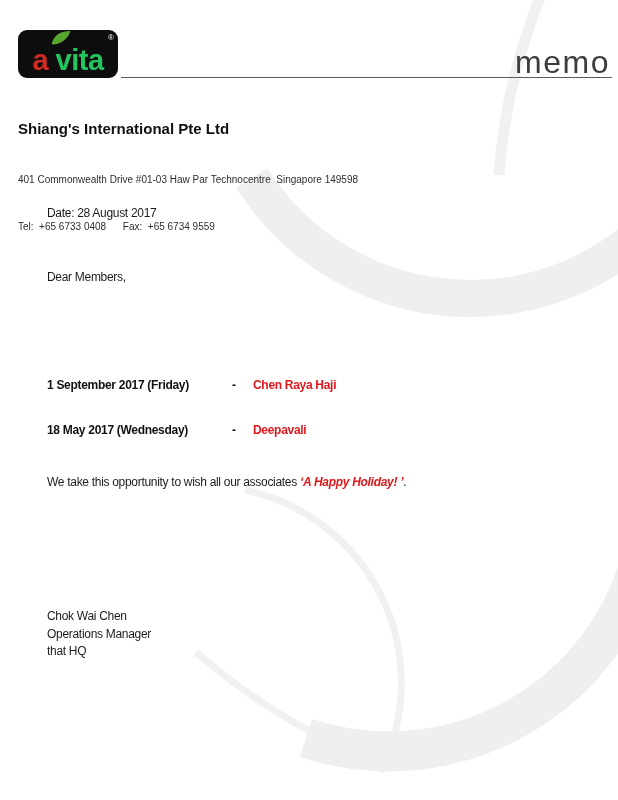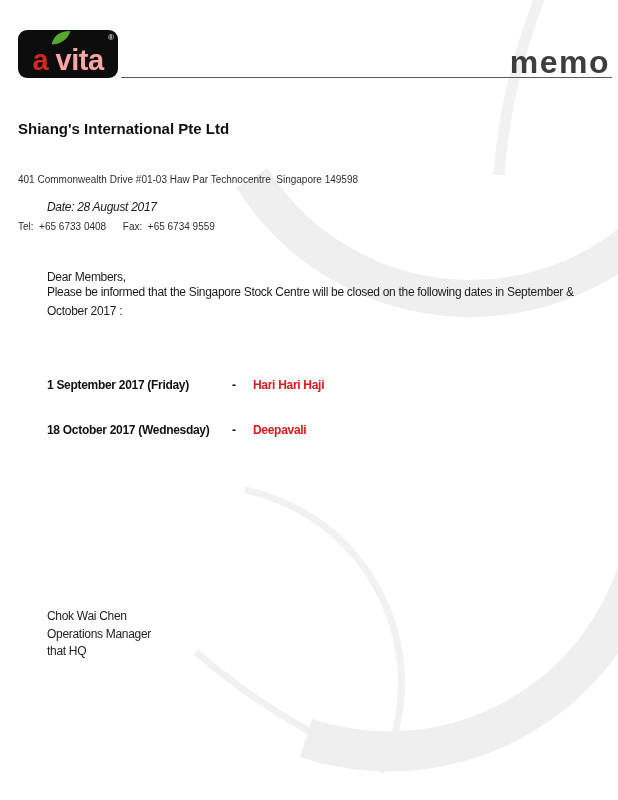--- a/index.html
+++ b/index.html
@@ -15,38 +15,38 @@
 
   
   .logo {
     position:absolute; left:18px; top:30px; width:100px; height:48px;
     background:#0d0d0d; border-radius:9px;
     display:flex; align-items:flex-end; justify-content:center;
     padding-bottom:3px;
   }
   .brand { font-size:29px; font-weight:800; letter-spacing:-0.5px; line-height:1; }
   .brand .first { color:#d22a22; }
-  .brand .rest  { color:#fca5a5; }
+  .brand .rest  { color:#22c55e; }
   .leaf { position:absolute; left:31px; top:1px; width:24px; height:13px; transform:rotate(-10deg); }
   .reg-mark { position:absolute; top:3px; right:4px; font-size:8px; color:#ffffff; font-weight:400; }
 
   .memo-rule { position:absolute; left:121px; right:6px; top:77px; height:1px; background:#5a5a5a; }
   .memo-label {
     position:absolute; right:8px; top:46px; line-height:1;
-    font-size:32px; font-weight:700; letter-spacing:1.5px; color:#3d3d3d;
+    font-size:32px; font-weight:400; letter-spacing:1.5px; color:#3d3d3d;
   }
 
   .company { position:absolute; left:18px; top:84px; white-space:pre; }
   .company .name { font-size:15px; font-weight:bold; color:#111; margin-bottom:2px; }
   .company .line { font-size:10px; color:#2e2e2e; line-height:10.5px; }
 
   
   .bodytext { font-size:12px; letter-spacing:-0.3px; color:#1c1c1c; }
   .abs { position:absolute; left:47px; }
-  .date-line   { top:200px;font-style:italic; }
+  .date-line   { top:206px; }
   .salutation  { top:270px; }
   .intro       { top:283px; line-height:18.5px; white-space:pre-line; max-width:545px; }
   .holiday-row { font-weight:bold; color:#111; }
   .holiday-1   { top:342px; }
   .holiday-2   { top:387px; }
   .h-date { display:inline-block; width:185px;margin-top:36px; }
   .h-dash { display:inline-block; width:21px; }
   .h-name { color:#e0181b; }
   .closing     { top:475px; max-width:560px; }
   .closing .highlight { color:#e0181b; font-weight:bold; font-style:italic; }
@@ -84,31 +84,32 @@
     <div class="company">
       <div class="name">Shiang's International Pte Ltd</div>
       <div class="line">401 Commonwealth Drive #01-03 Haw Par Technocentre  Singapore 149598</div>
       <div class="line">Tel:  +65 6733 0408      Fax:  +65 6734 9559</div>
     </div>
 
     <div class="abs bodytext date-line">Date: 28 August 2017</div>
 
     <div class="abs bodytext salutation">Dear Members,</div>
 
-    <div class="abs bodytext intro">Please be informed that the Singapore Stock Centre will be closed on the following dates in September &amp;
-October 2017 :</div>
 
     <div class="abs bodytext holiday-row holiday-1">
-      <span class="h-date">1 September 2017 (Friday)</span><span class="h-dash">-</span><span class="h-name">Hari Hari Haji</span>
+      <span class="h-date">1 September 2017 (Friday)</span><span class="h-dash">-</span><span class="h-name">Chen Raya Haji</span>
     </div>
 
     <div class="abs bodytext holiday-row holiday-2">
-      <span class="h-date">18 October 2017 (Wednesday)</span><span class="h-dash">-</span><span class="h-name">Deepavali</span>
+      <span class="h-date">18 May 2017 (Wednesday)</span><span class="h-dash">-</span><span class="h-name">Deepavali</span>
     </div>
 
+    <div class="abs bodytext closing">
+      <span>We take this opportunity to wish all our associates </span><span class="highlight">‘A Happy Holiday! ’</span><span>.</span>
+    </div>
 
     <div class="abs bodytext signature">
       <div>Chok Wai Chen</div>
       <div>Operations Manager</div>
       <div>that HQ</div>
     </div>
 
   </div>
 </div>
 

